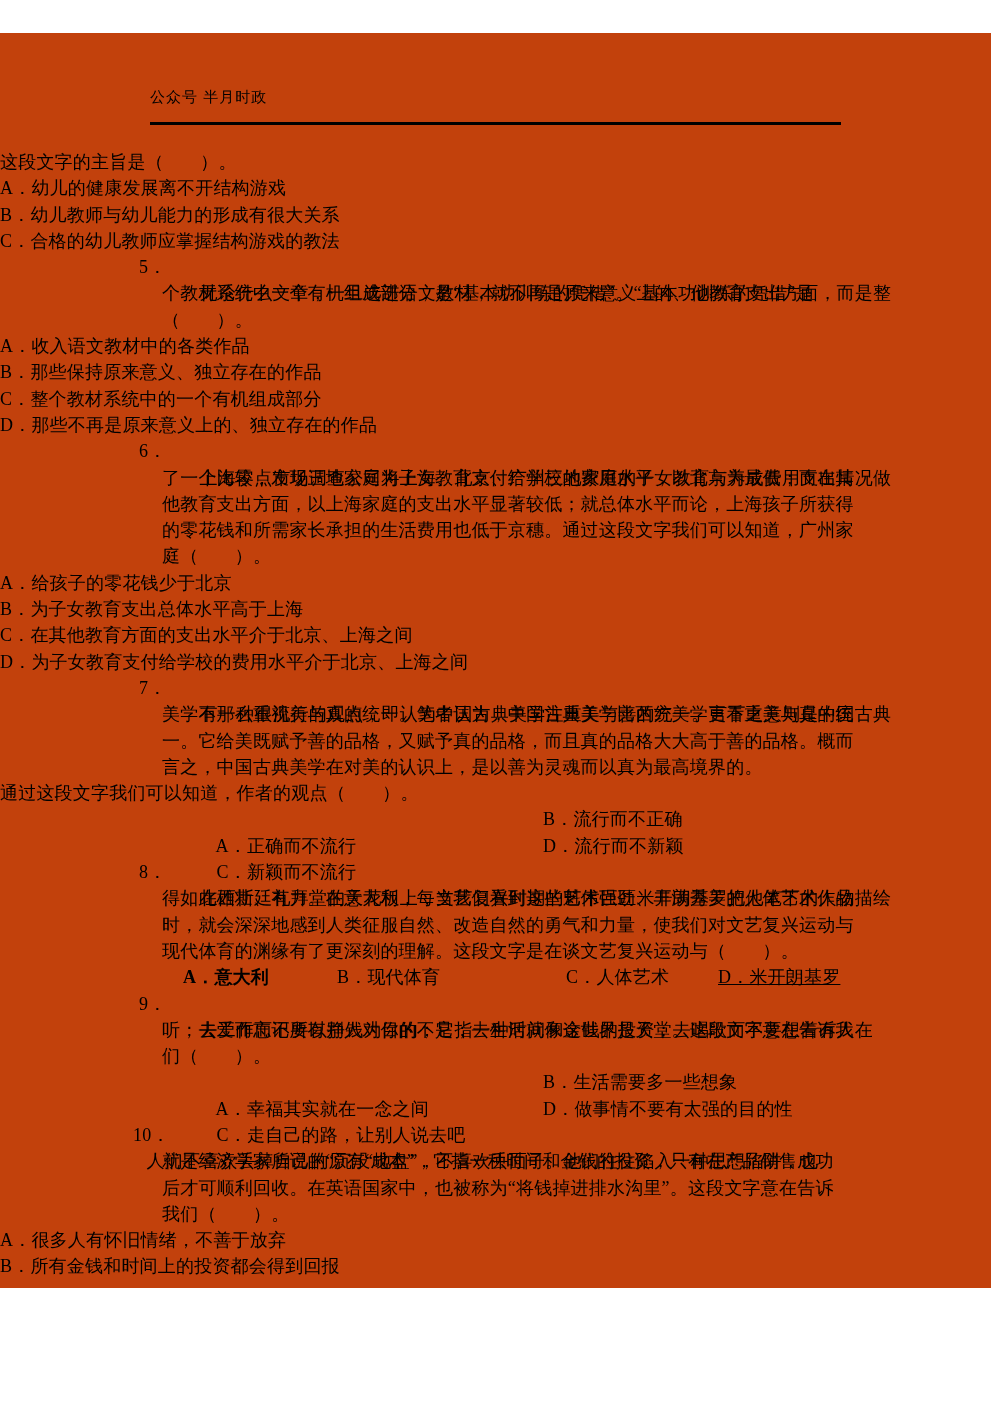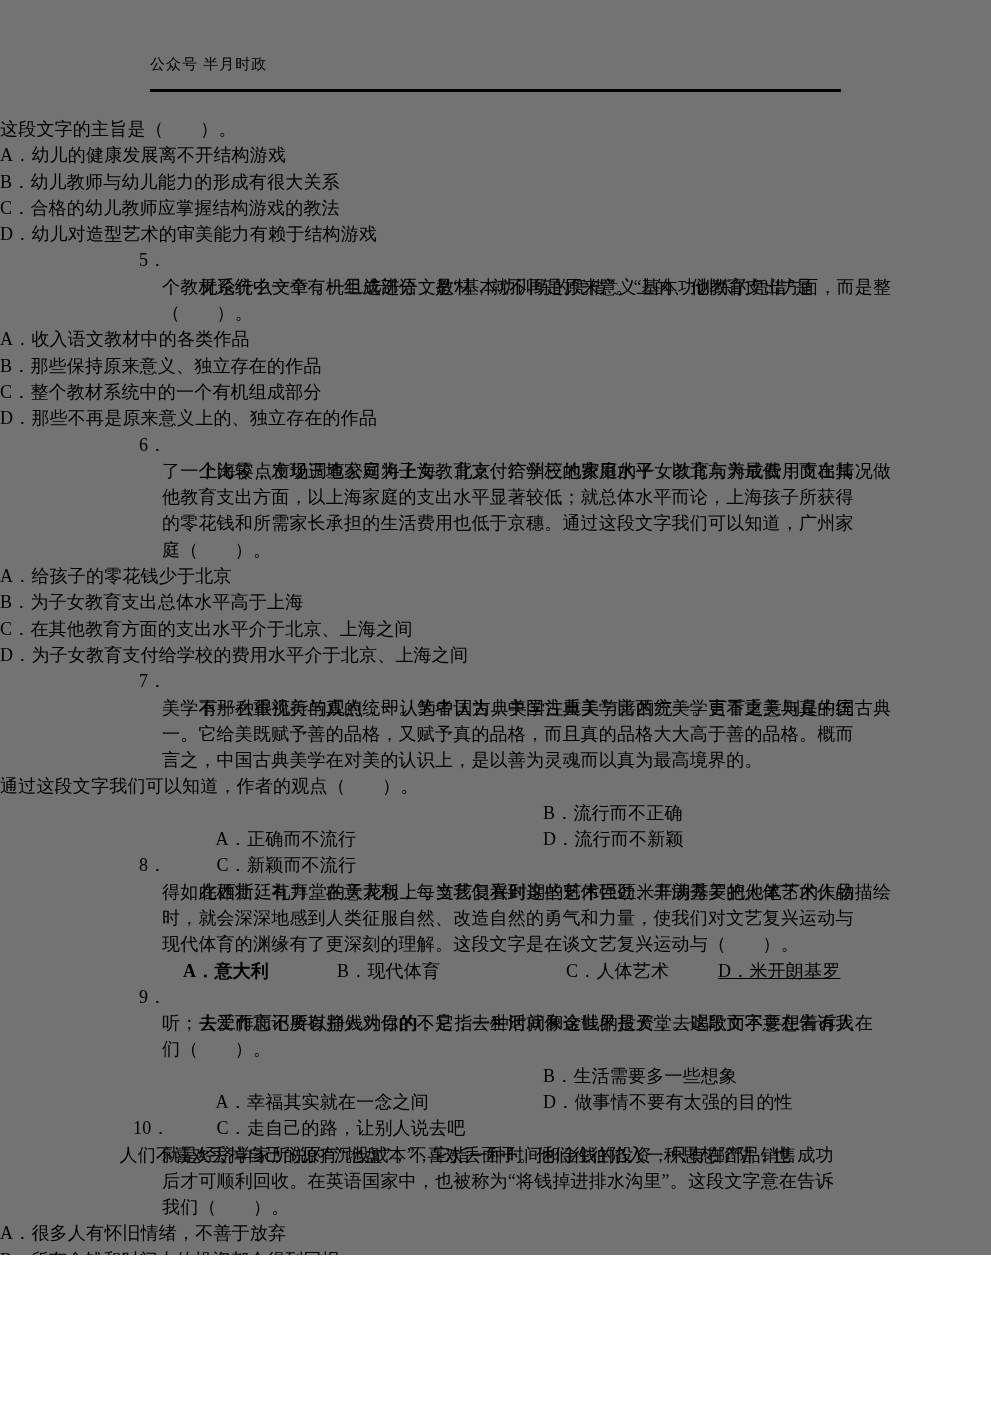--- a/index.html
+++ b/index.html
@@ -1,23 +1,24 @@
 <!DOCTYPE html>
 <html lang="zh"><head>
 <meta charset="utf-8">
 <style>
   html, body { margin: 0; padding: 0; background: #ffffff; }
   .page {
     position: relative;
     width: 991px;
     height: 1255px;
-    background: #737373;
+    background: #c2410c;
     color: #000000;
     font-family: "Liberation Serif", "DejaVu Serif", serif;
     overflow: hidden;
+    margin-top: 33px;
   }
   .hdr {
     position: absolute;
     left: 150px;
     top: 55px;
     font-size: 15px;
     letter-spacing: 1px;
     font-family: "Liberation Sans", "DejaVu Sans", sans-serif;
   }
   .rule {
@@ -36,21 +37,21 @@
   }
   .line {
     position: relative;
     height: 26.3px;
     line-height: 26.3px;
     font-size: 18px;
     letter-spacing: 0.2px;
     white-space: pre;
   }
   .stem   { padding-left: 162px; }
-  .stem10 { padding-left: 82px; }
+  .stem10 { padding-left: 109px; }
   .indent2{ }
   .opt    { }
   .qnum   { position: absolute; left: 139px; top: 0; }
   .qnum10 { position: absolute; left: 133px; top: 0; }
   .optcols { padding-left: 179px; }
   .col2   { position: absolute; left: 543px; top: 0; }
   .orow span { position: absolute; top: 0; }
   .o1 { left: 183px; font-weight: bold; }
   .o2 { left: 337px; }
   .o3 { left: 566px; }
@@ -64,21 +65,20 @@
   <div class="hdr">公众号 半月时政</div>
   <div class="rule"></div>
 
   <div class="content">
 
     <div>
       <div class="line indent2">这段文字的主旨是（　　）。</div>
       <div class="line opt">A．幼儿的健康发展离不开结构游戏</div>
       <div class="line opt">B．幼儿教师与幼儿能力的形成有很大关系</div>
       <div class="line opt">C．合格的幼儿教师应掌握结构游戏的教法</div>
-      <div class="line opt">D．幼儿对造型艺术的审美能力有赖于结构游戏</div>
     </div>
 
     <div>
       <div class="line stem">
         <span class="qnum">5．</span><span>无论什么文章，一旦选进语文教材，就不再是原来意义上的、他教育支出方面，而是整</span>
       </div>
       <div class="line stem">个教材系统中一个有机组成部分，是“基本功训练的凭借”。“基本功训练的凭借”是</div>
       <div class="line stem">（　　）。</div>
       <div class="line opt">A．收入语文教材中的各类作品</div>
       <div class="line opt">B．那些保持原来意义、独立存在的作品</div>

